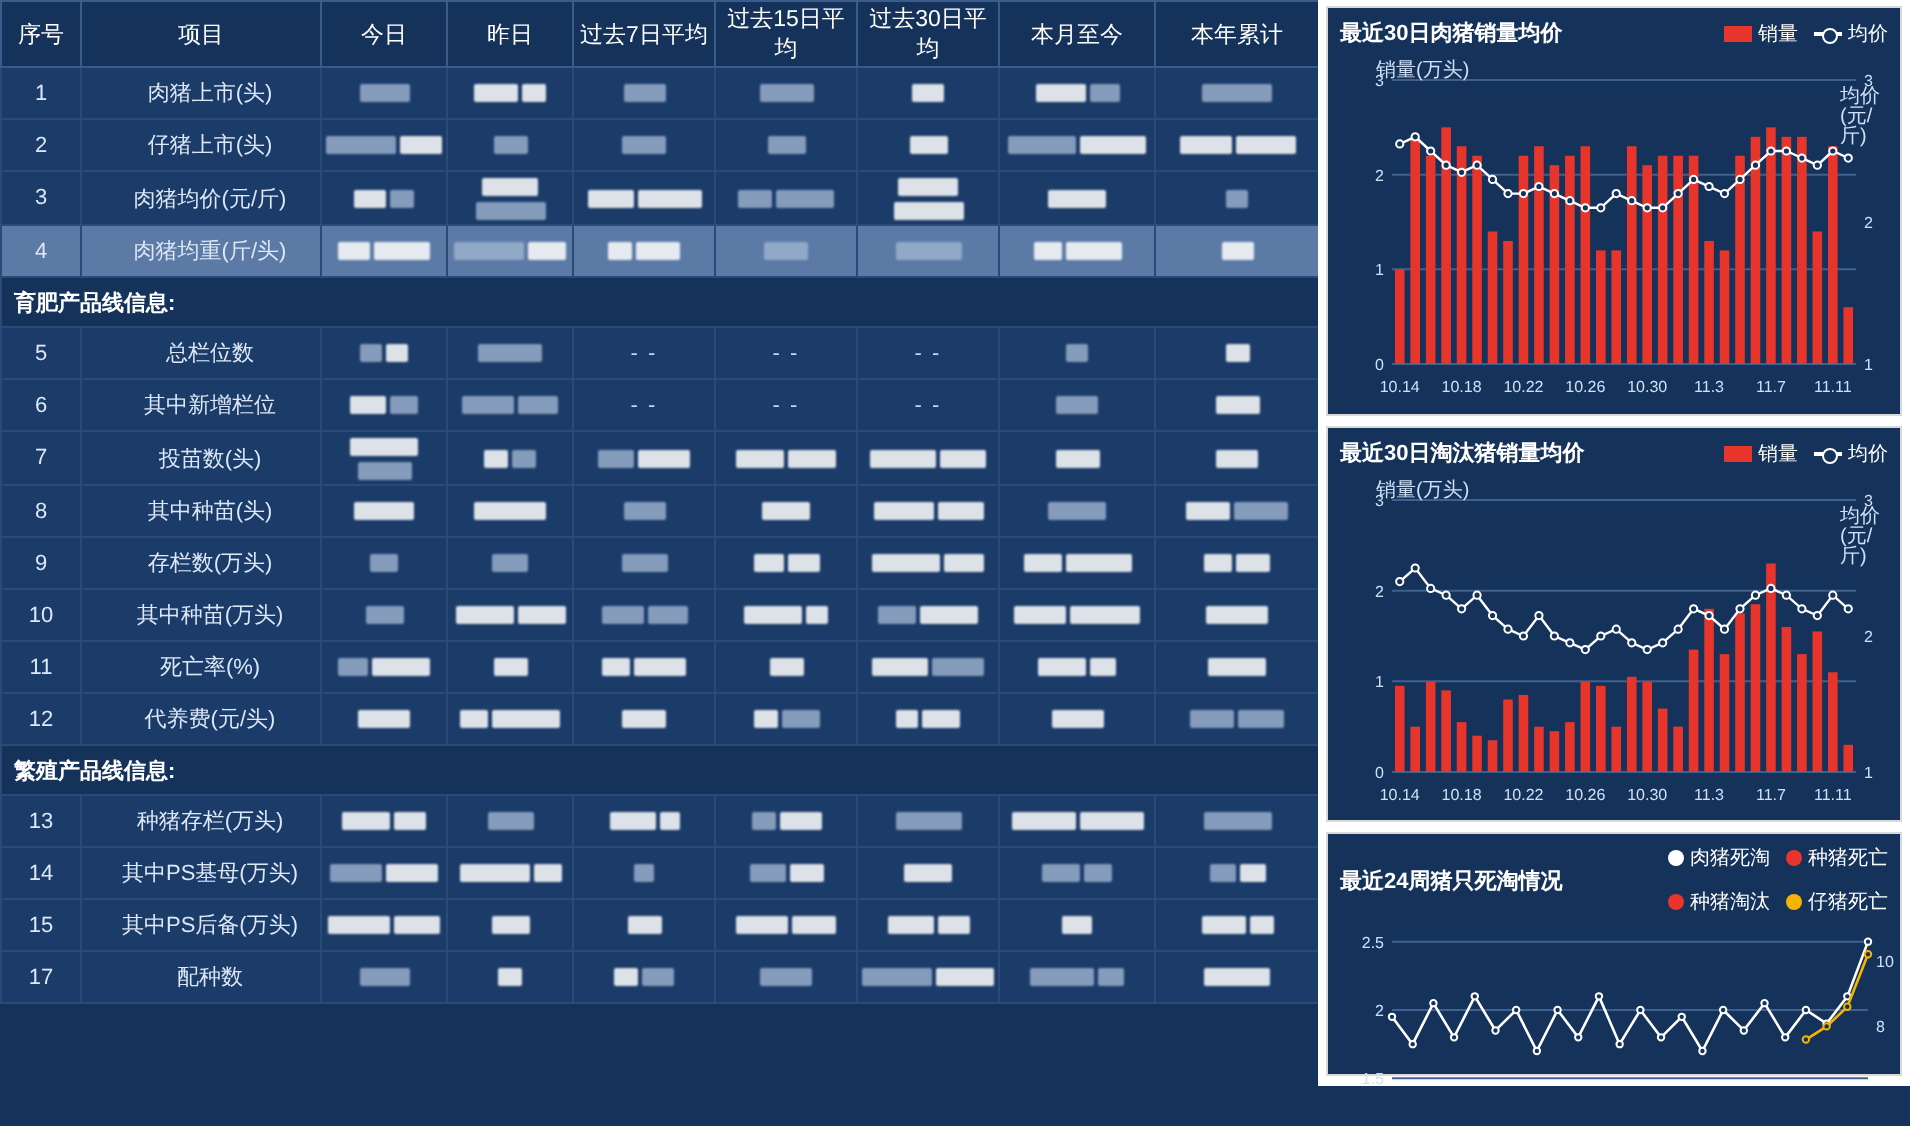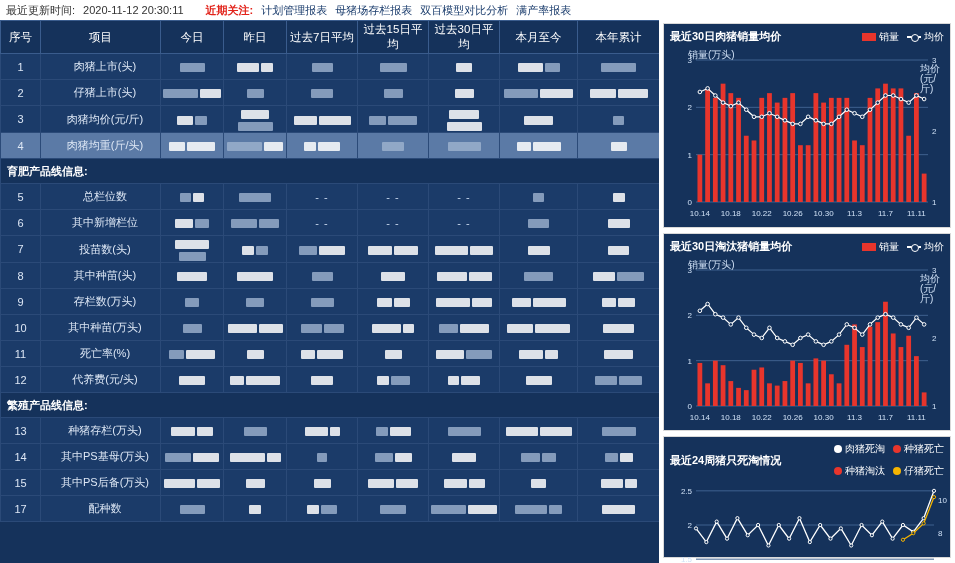--- a/index.html
+++ b/index.html
@@ -142,29 +142,20 @@
     color: #cfe0f5;
     position: absolute;
   }
   .chart-svg { display: block; }
 </style>
 </head>
 <body>
 
 <div id="app">
 
-  <div class="topbar">
-    <span>最近更新时间:</span>
-    <span class="upd-time">2020-11-12 20:30:11</span>
-    <span class="focus-label">近期关注:</span>
-    <span class="focus-link">计划管理报表</span>
-    <span class="focus-link">母猪场存栏报表</span>
-    <span class="focus-link">双百模型对比分析</span>
-    <span class="focus-link">满产率报表</span>
-  </div>
 
   <div class="body-wrap">
 
     <div class="left-panel">
       <table class="grid">
         <colgroup>
           <col style="width:40px">
             <col style="width:120px">
             <col style="width:63px">
           <col style="width:63px">

